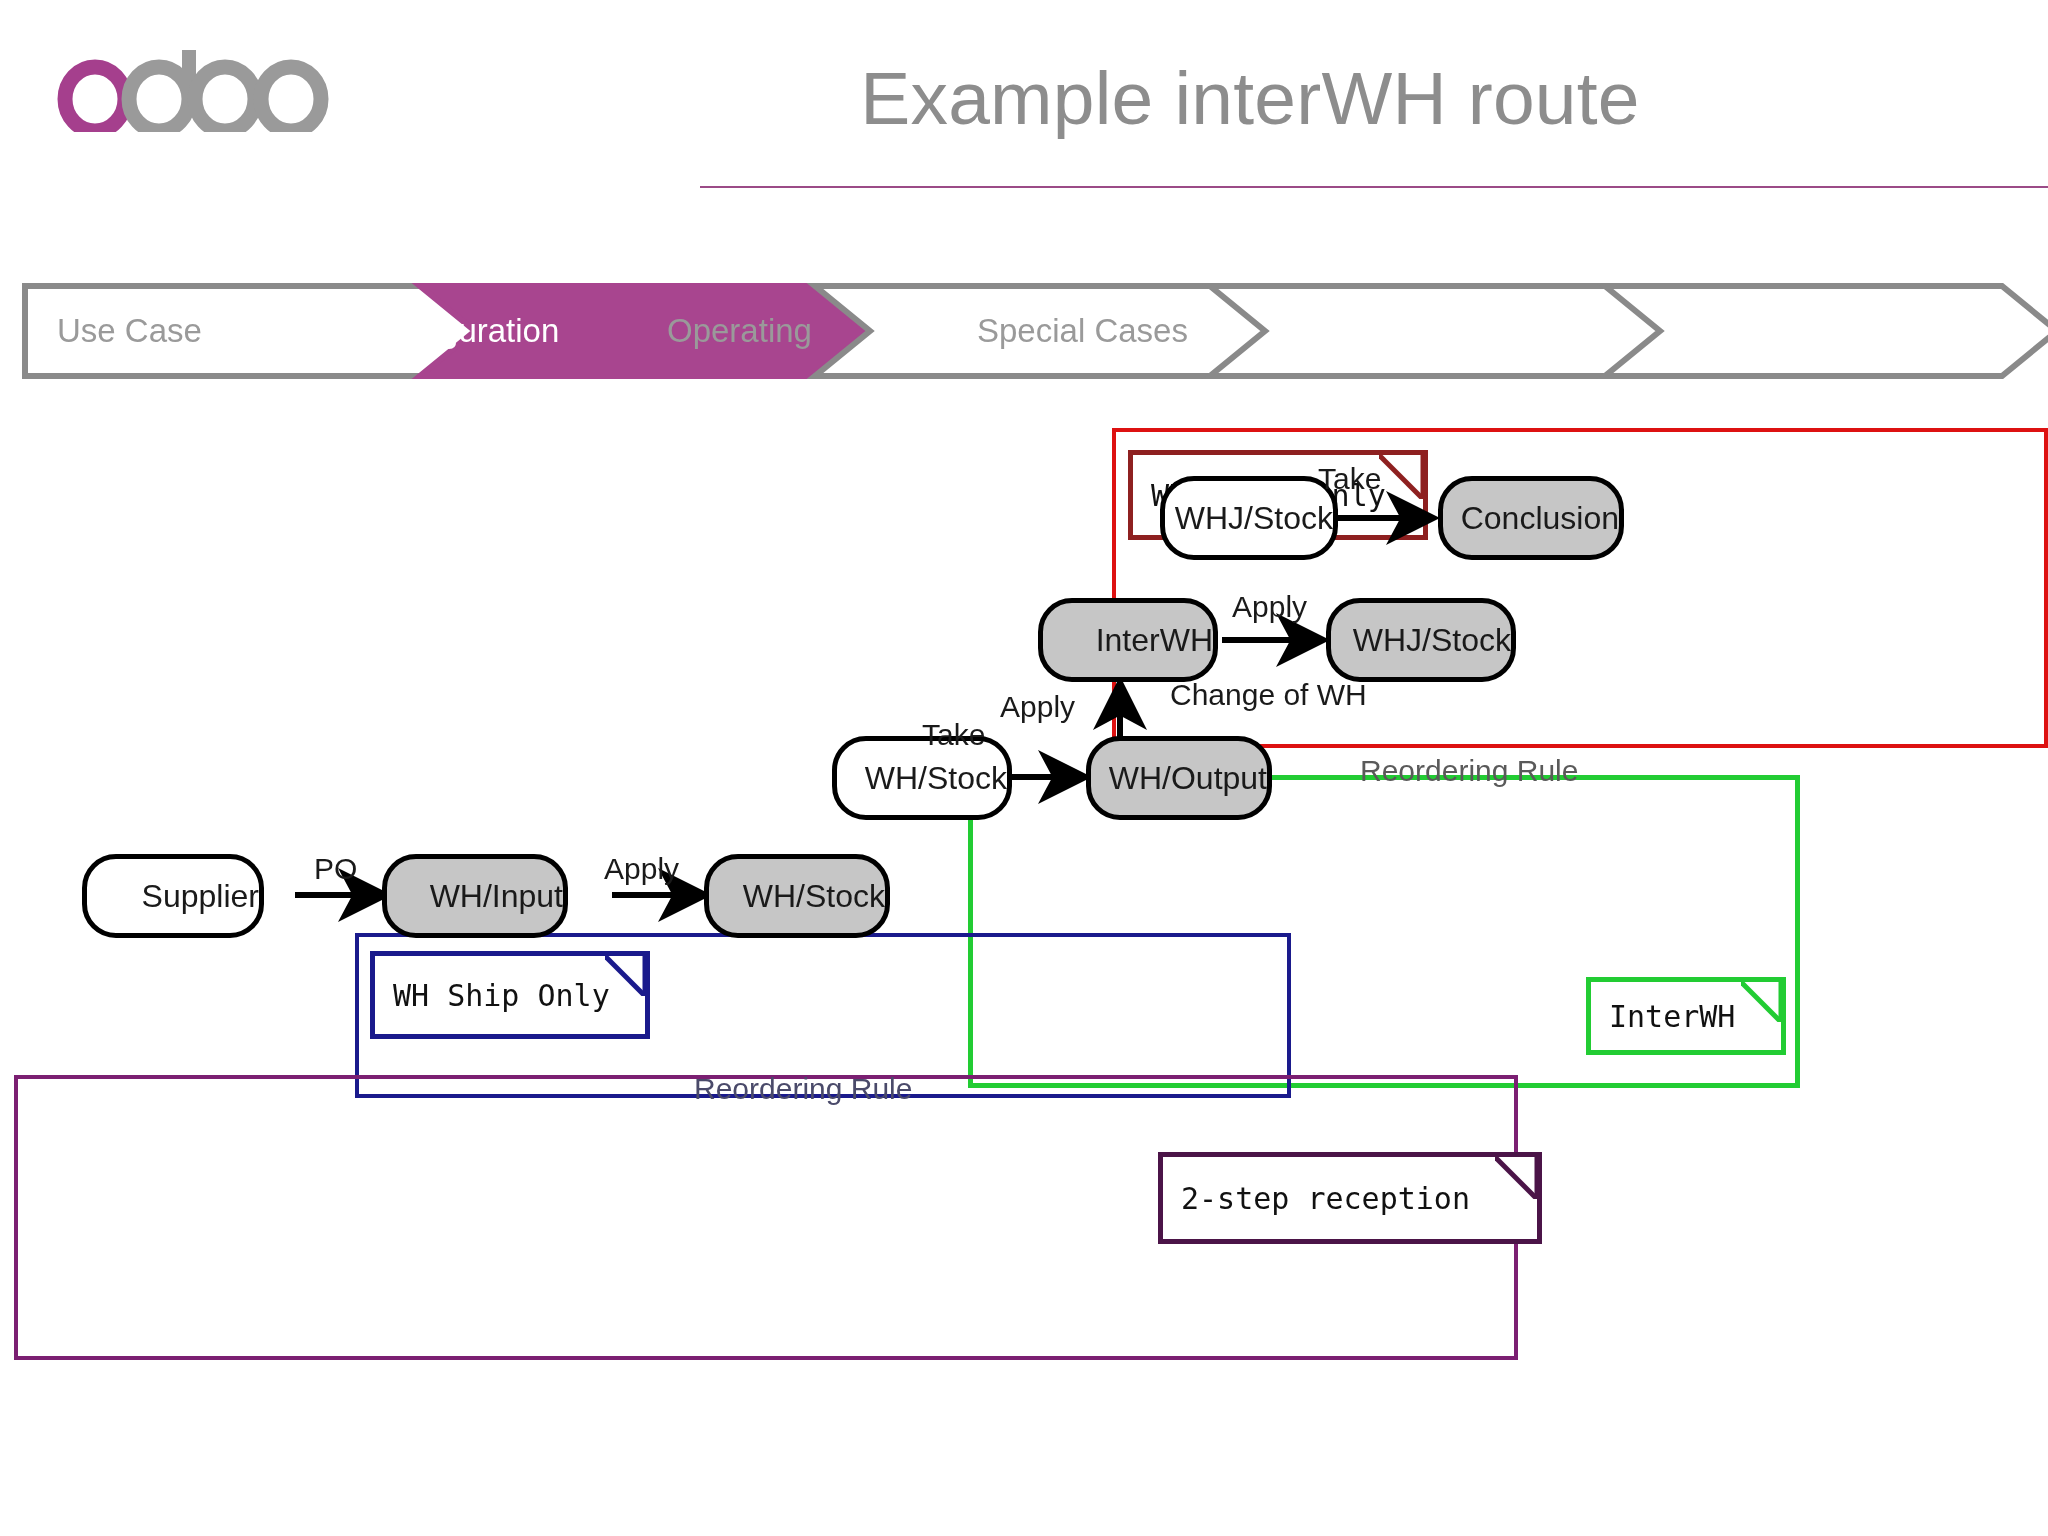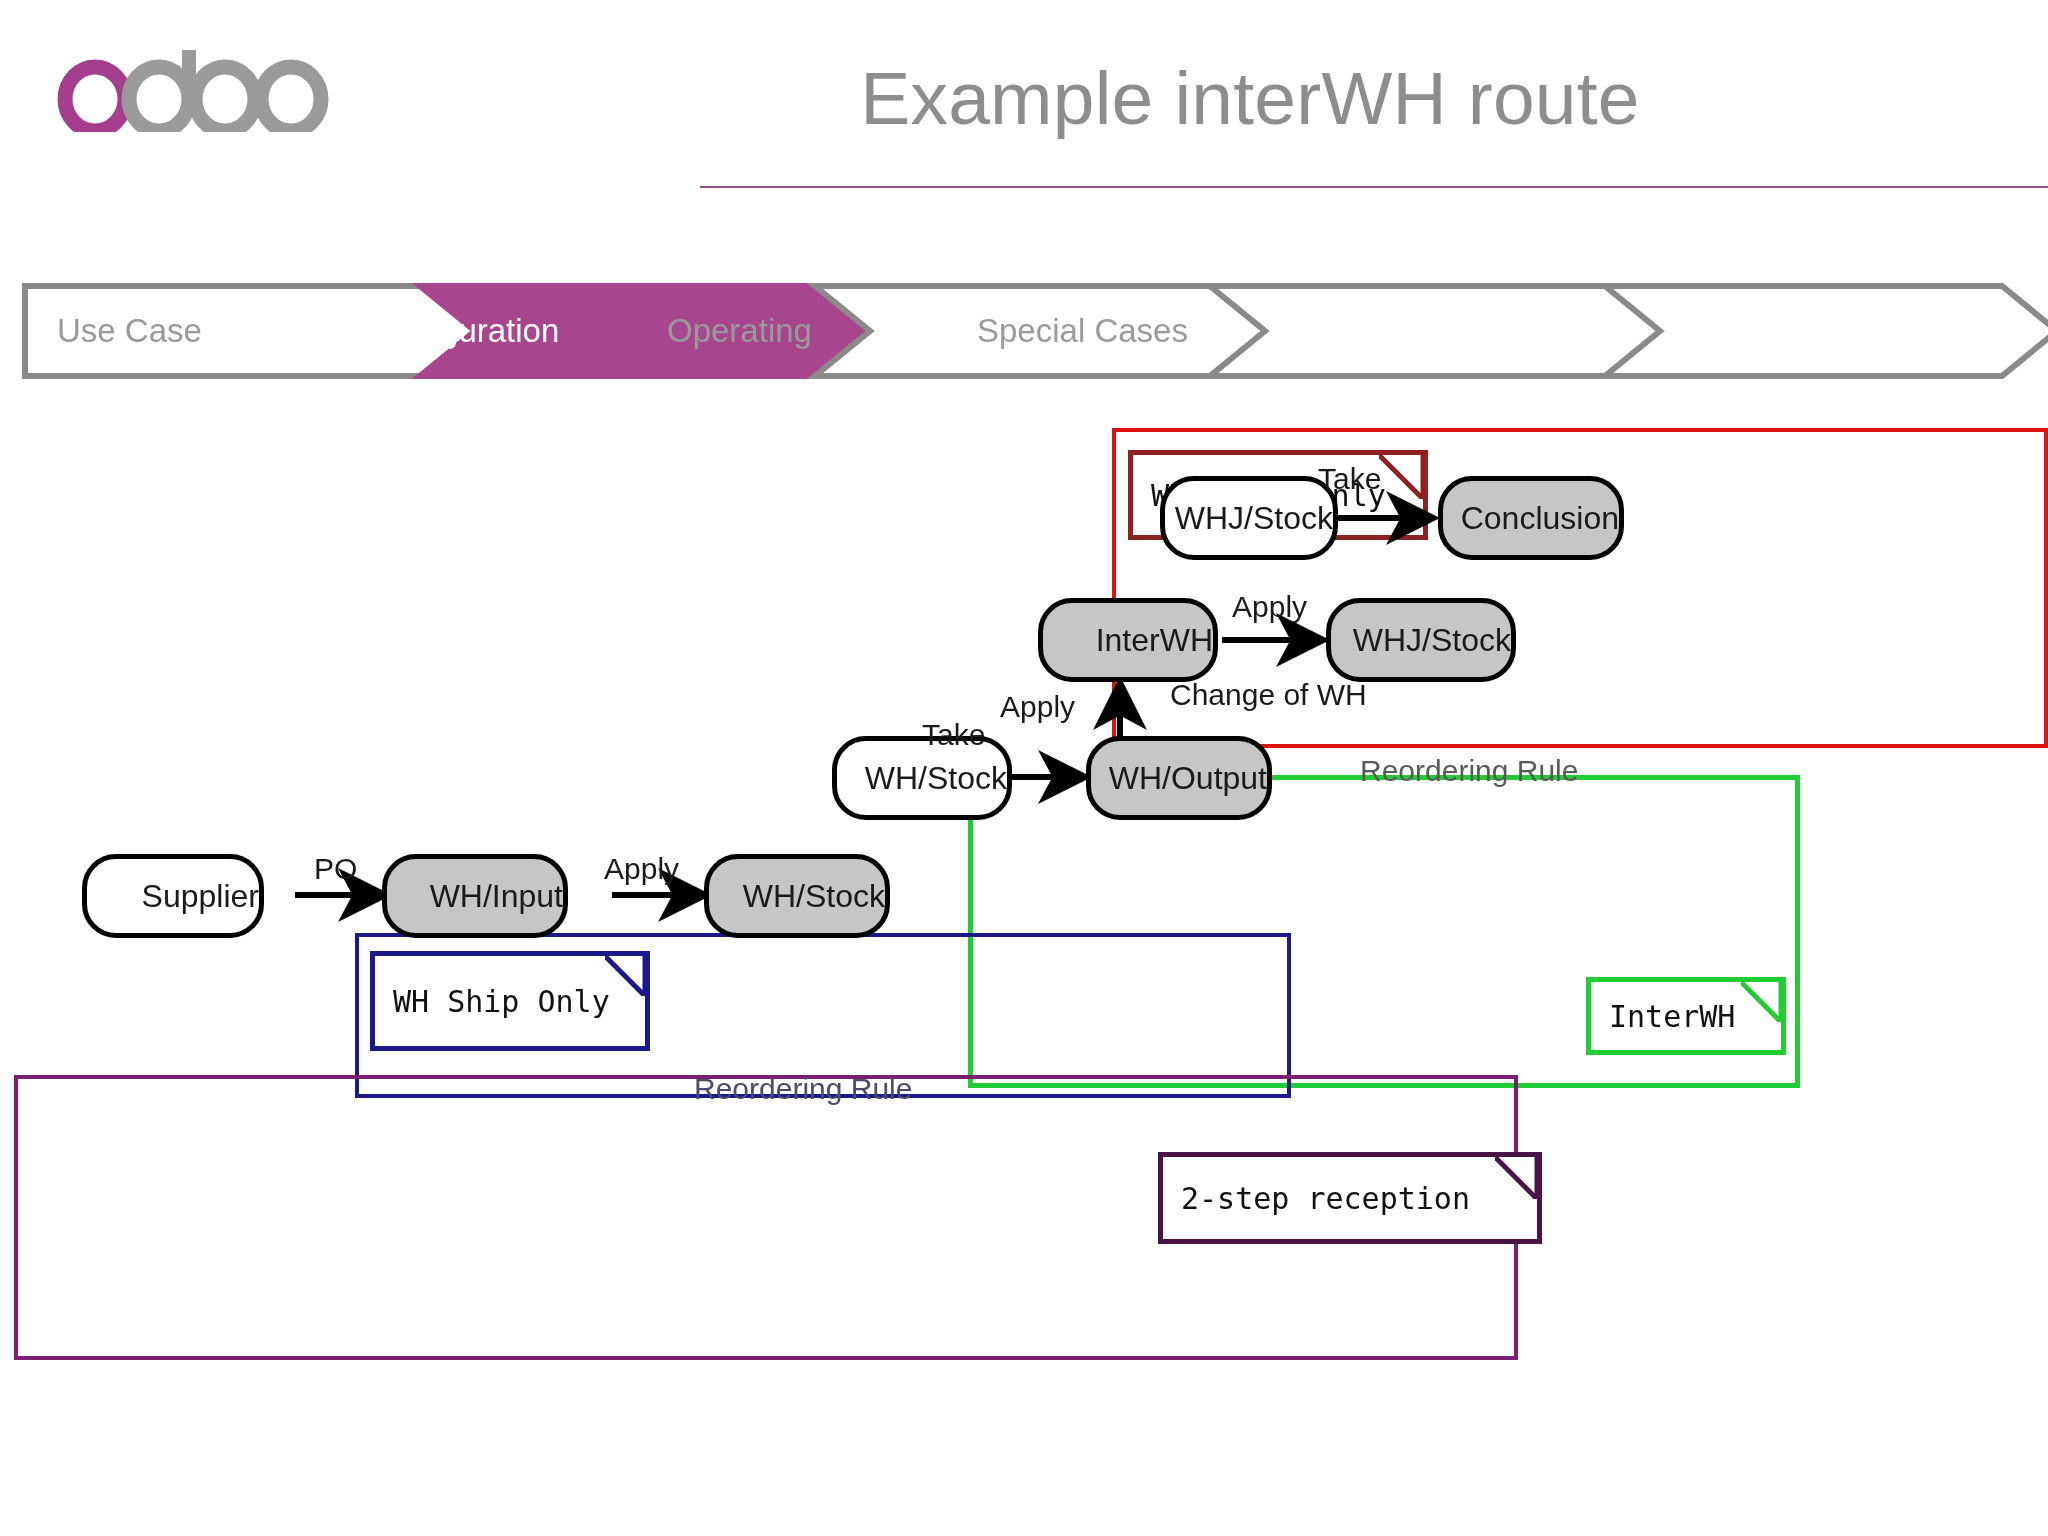--- a/index.html
+++ b/index.html
@@ -199,21 +199,21 @@
     <div class="fold">
       <svg width="40" height="40" viewBox="0 0 40 40">
           <path d="M0,0 L40,40 L40,0 Z" fill="#ffffff"></path>
           <path d="M0,0 L40,40" stroke="#22cc33" stroke-width="5" fill="none"></path>
           <path d="M40,40 L40,0" stroke="#22cc33" stroke-width="5" fill="none"></path>
         </svg>
     </div>
     <div class="note-text">InterWH</div>
   </div>
 
-  <div class="note" style="left:370px; top:551px; width:280px; height:100px; border:5px solid #1a1a8c;">
+  <div class="note" style="left:370px; top:551px; width:280px; height:88px; border:5px solid #1a1a8c;">
     <div class="fold">
       <svg width="40" height="40" viewBox="0 0 40 40">
           <path d="M0,0 L40,40 L40,0 Z" fill="#ffffff"></path>
           <path d="M0,0 L40,40" stroke="#1a1a8c" stroke-width="5" fill="none"></path>
           <path d="M40,40 L40,0" stroke="#1a1a8c" stroke-width="5" fill="none"></path>
         </svg>
     </div>
     <div class="note-text">WH Ship Only</div>
   </div>
 

